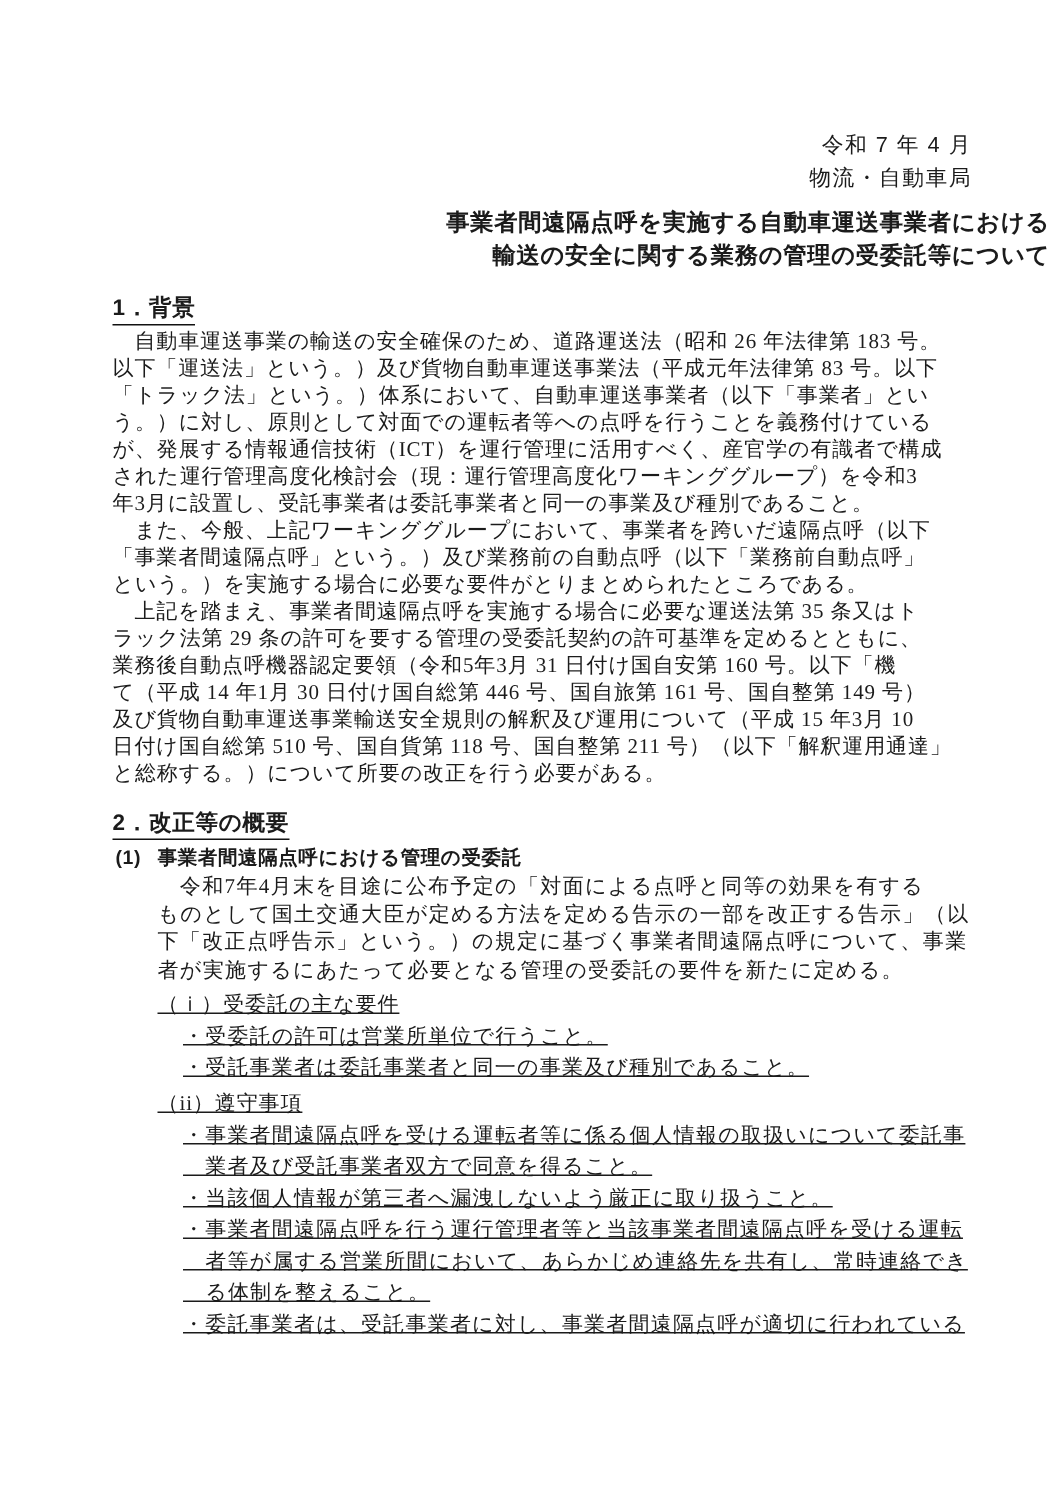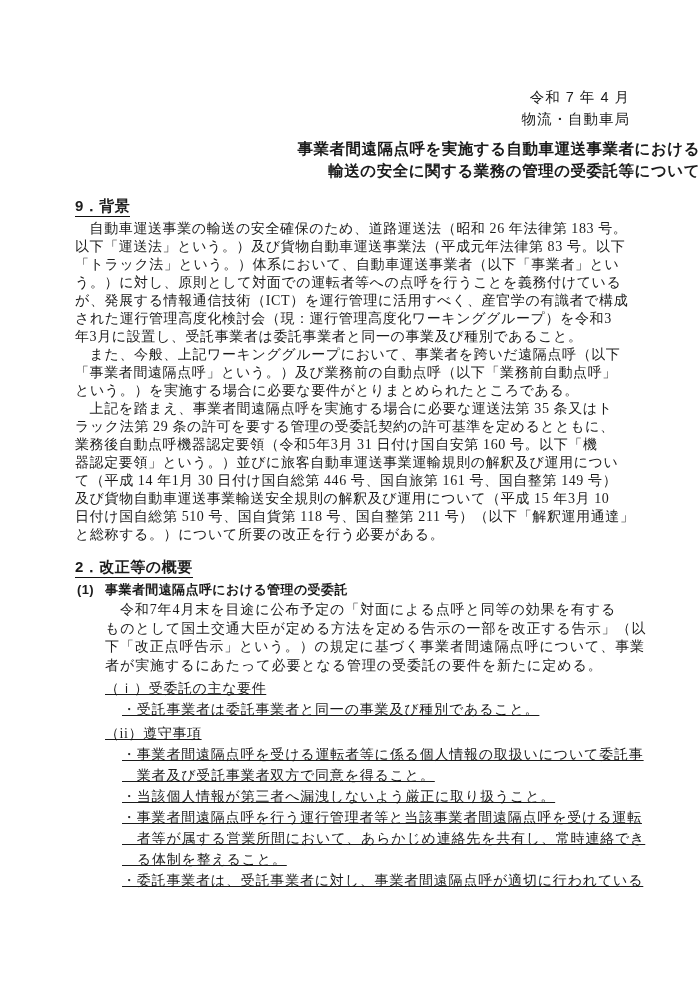--- a/index.html
+++ b/index.html
@@ -13,21 +13,21 @@
   .page {
     position: relative;
     width: 700px; height: 991px;
     background: #ffffff;
     overflow: hidden;
   }
   .gothic { font-family: "Liberation Sans", "DejaVu Sans", sans-serif; }
 
   .header {
     position: absolute;
-    top: 86px; right: 70px;
+    top: 86px; right: 52px;
     text-align: right;
     font-size: 14.5px;
     line-height: 22px;
     letter-spacing: 1px;
   }
 
   .doc-title {
     position: absolute;
     top: 138px; left: 0; right: 0;
     text-align: right;
@@ -112,38 +112,37 @@
   </div>
 
   <div class="doc-title gothic">
     <div>事業者間遠隔点呼を実施する自動車運送事業者における</div>
     <div>輸送の安全に関する業務の管理の受委託等について</div>
   </div>
 
   <div class="content">
 
     <div class="section-heading gothic">
-      <span class="underline">9．背景</span>
+      <span class="underline">1．背景</span>
     </div>
 
     <div class="body-lines">
         <div class="line">　自動車運送事業の輸送の安全確保のため、道路運送法（昭和 26 年法律第 183 号。</div>
         <div class="line">以下「運送法」という。）及び貨物自動車運送事業法（平成元年法律第 83 号。以下</div>
         <div class="line">「トラック法」という。）体系において、自動車運送事業者（以下「事業者」とい</div>
         <div class="line">う。）に対し、原則として対面での運転者等への点呼を行うことを義務付けている</div>
         <div class="line">が、発展する情報通信技術（ICT）を運行管理に活用すべく、産官学の有識者で構成</div>
         <div class="line">された運行管理高度化検討会（現：運行管理高度化ワーキンググループ）を令和3</div>
         <div class="line">年3月に設置し、受託事業者は委託事業者と同一の事業及び種別であること。</div>
         <div class="line">　また、今般、上記ワーキンググループにおいて、事業者を跨いだ遠隔点呼（以下</div>
         <div class="line">「事業者間遠隔点呼」という。）及び業務前の自動点呼（以下「業務前自動点呼」</div>
         <div class="line">という。）を実施する場合に必要な要件がとりまとめられたところである。</div>
         <div class="line">　上記を踏まえ、事業者間遠隔点呼を実施する場合に必要な運送法第 35 条又はト</div>
         <div class="line">ラック法第 29 条の許可を要する管理の受委託契約の許可基準を定めるとともに、</div>
         <div class="line">業務後自動点呼機器認定要領（令和5年3月 31 日付け国自安第 160 号。以下「機</div>
-        <div class="line">器認定要領」という。）並びに旅客自動車運送事業運輸規則の解釈及び運用につい</div>
         <div class="line">て（平成 14 年1月 30 日付け国自総第 446 号、国自旅第 161 号、国自整第 149 号）</div>
         <div class="line">及び貨物自動車運送事業輸送安全規則の解釈及び運用について（平成 15 年3月 10</div>
         <div class="line">日付け国自総第 510 号、国自貨第 118 号、国自整第 211 号）（以下「解釈運用通達」</div>
         <div class="line">と総称する。）について所要の改正を行う必要がある。</div>
       </div>
 
     <div class="section2">
       <div class="section-heading gothic">
         <span class="underline">2．改正等の概要</span>
       </div>
@@ -155,20 +154,21 @@
       <div class="sub-para">
           <div class="line">　令和7年4月末を目途に公布予定の「対面による点呼と同等の効果を有する</div>
           <div class="line">ものとして国土交通大臣が定める方法を定める告示の一部を改正する告示」（以</div>
           <div class="line">下「改正点呼告示」という。）の規定に基づく事業者間遠隔点呼について、事業</div>
           <div class="line">者が実施するにあたって必要となる管理の受委託の要件を新たに定める。</div>
         </div>
 
       <div class="item-block">
         <div class="item-label">（ｉ）受委託の主な要件</div>
         <div class="bullet-lines">
+            <div class="line">・受委託の許可は営業所単位で行うこと。</div>
             <div class="line">・受託事業者は委託事業者と同一の事業及び種別であること。</div>
           </div>
       </div>
 
       <div class="item-block">
         <div class="item-label">（ii）遵守事項</div>
         <div class="bullet-lines">
             <div class="line">・事業者間遠隔点呼を受ける運転者等に係る個人情報の取扱いについて委託事</div>
             <div class="line">　業者及び受託事業者双方で同意を得ること。</div>
             <div class="line">・当該個人情報が第三者へ漏洩しないよう厳正に取り扱うこと。</div>

